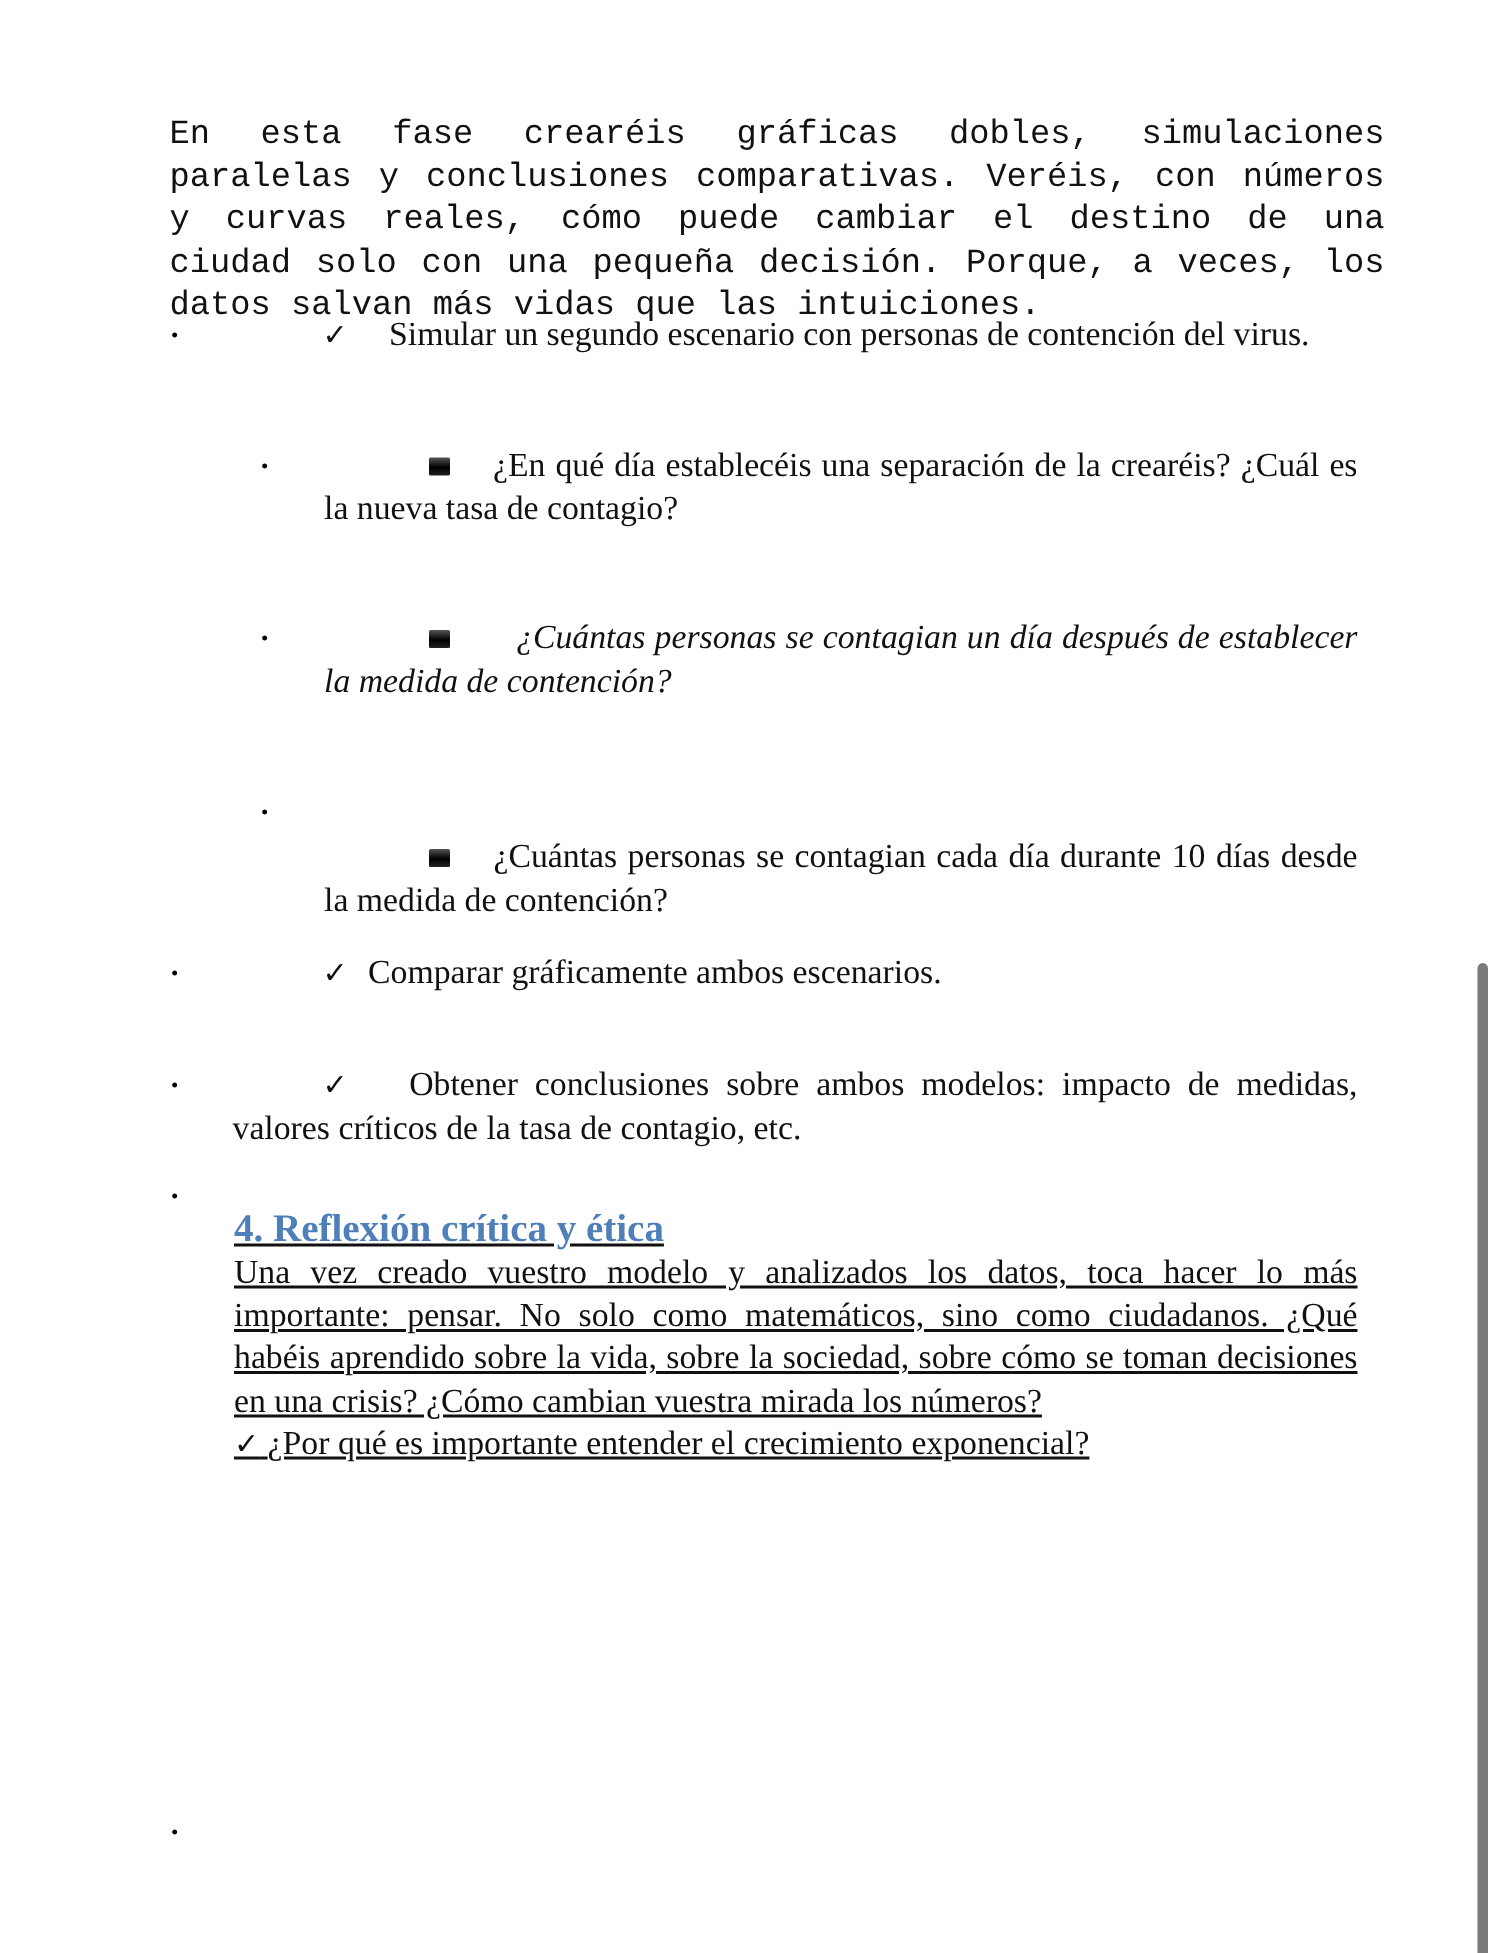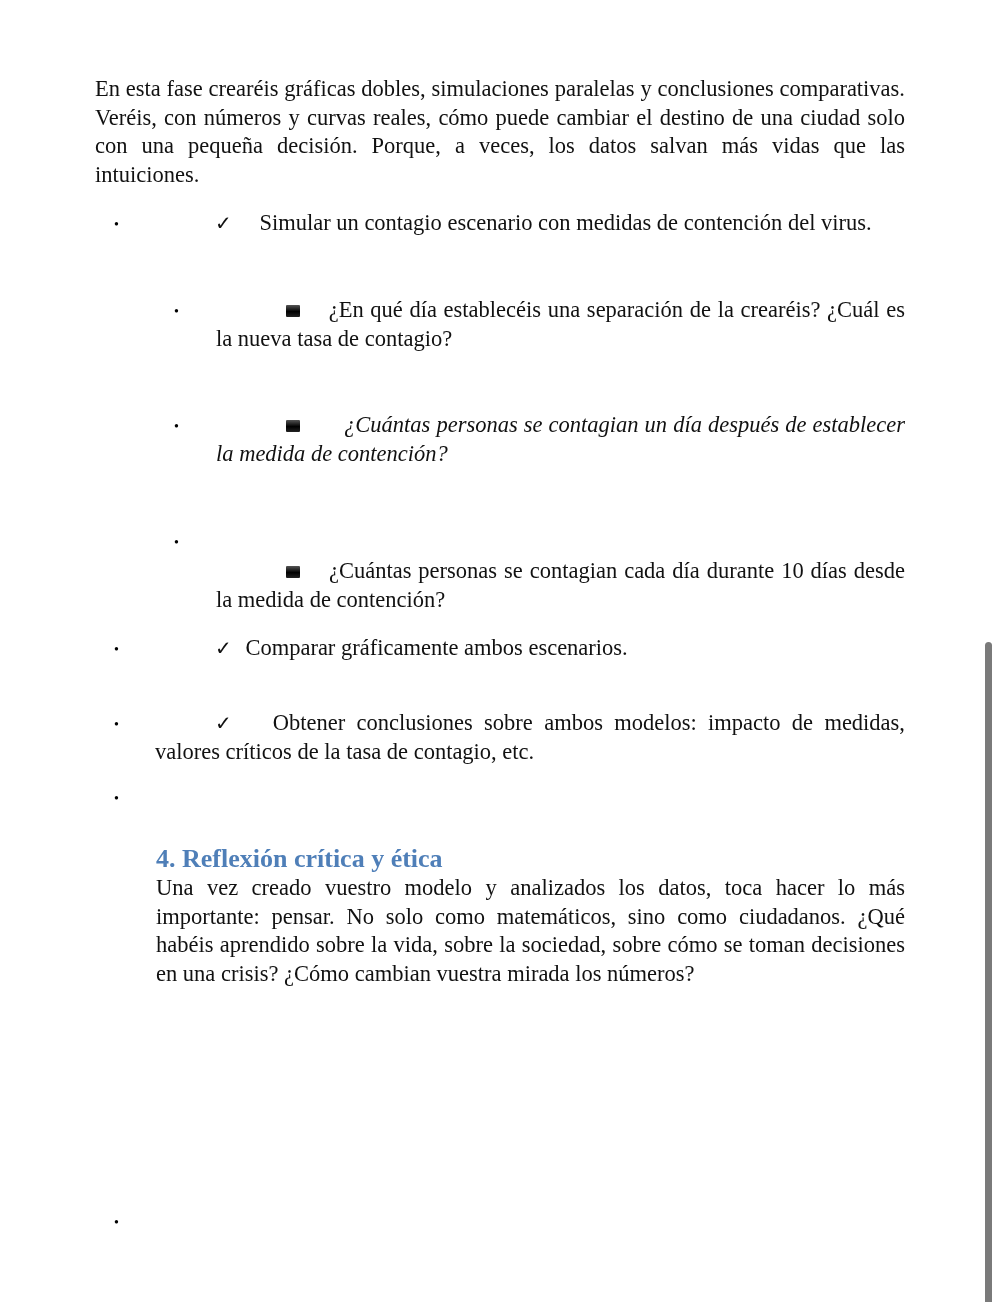--- a/index.html
+++ b/index.html
@@ -12,27 +12,27 @@
     .check { font-family:"DejaVu Sans", sans-serif; font-size:20px; }
     .sq { display:inline-block; width:14px; height:12px;
           background:linear-gradient(180deg,#555 0%,#000 55%,#222 100%); border-radius:1px; }
     .h4 { color:#4f7fb8; font-weight:bold; font-size:26px; line-height:30px; }
     .scrollbar { position:absolute; left:985px; top:642px; width:7px; height:660px;
                  background:#7a7a7a; border-radius:4px 4px 0 0; }
   </style>
 </head>
 <body>
 
-<div class="abs justify line" style="left:95px; top:75px; width:810px;">En esta fase crearéis gráficas dobles, simulaciones paralelas y conclusiones comparativas. Veréis, con números y curvas reales, cómo puede cambiar el destino de una ciudad solo con una pequeña decisión. Porque, a veces, los datos salvan más vidas que las intuiciones.</div>
+<div class="abs justify line" style="left:113px; top:75px; width:810px;font-family:Liberation Mono, monospace;">En esta fase crearéis gráficas dobles, simulaciones paralelas y conclusiones comparativas. Veréis, con números y curvas reales, cómo puede cambiar el destino de una ciudad solo con una pequeña decisión. Porque, a veces, los datos salvan más vidas que las intuiciones.</div>
 
 <div class="bullet" style="left:114px; top:218px;">•</div>
 <div class="abs line" style="left:155px; top:209px; width:750px;">
   <div class="justify" style="text-indent:60px;">
     <span class="check">✓</span>
-    <span style="margin-left:22px;">Simular un contagio escenario con medidas de contención del virus.</span>
+    <span style="margin-left:22px;">Simular un segundo escenario con personas de contención del virus.</span>
   </div>
 </div>
 
 <div class="bullet" style="left:174px; top:305px;">•</div>
 <div class="abs line" style="left:216px; top:296px; width:689px;">
   <div class="justify" style="text-indent:70px;">
     <span class="sq"></span>
     <span style="margin-left:22px;">¿En qué día establecéis una separación de la crearéis? ¿Cuál es la nueva tasa de contagio?</span>
   </div>
 </div>
@@ -63,20 +63,24 @@
 
 <div class="bullet" style="left:114px; top:718px;">•</div>
 <div class="abs line" style="left:155px; top:709px; width:750px;">
   <div class="justify" style="text-indent:60px;">
     <span class="check">✓</span>
     <span style="margin-left:24px;">Obtener conclusiones sobre ambos modelos: impacto de medidas, valores críticos de la tasa de contagio, etc.</span>
   </div>
 </div>
 
 <div class="bullet" style="left:114px; top:792px;">•</div>
-<div class="abs" style="left:156px; top:844px; width:749px;">
+<div class="abs" style="left:156px; top:804px; width:749px;text-decoration:underline;">
   <div class="h4">4. Reflexión crítica y ética</div>
   <div class="justify line">Una vez creado vuestro modelo y analizados los datos, toca hacer lo más importante: pensar. No solo como matemáticos, sino como ciudadanos. ¿Qué habéis aprendido sobre la vida, sobre la sociedad, sobre cómo se toman decisiones en una crisis? ¿Cómo cambian vuestra mirada los números?</div>
+  <div class="line">
+    <span class="check">✓</span>
+    <span>¿Por qué es importante entender el crecimiento exponencial?</span>
+  </div>
 </div>
 
 <div class="bullet" style="left:114px; top:1216px;">•</div>
 
 <div class="scrollbar"></div>
 
 </body></html>

